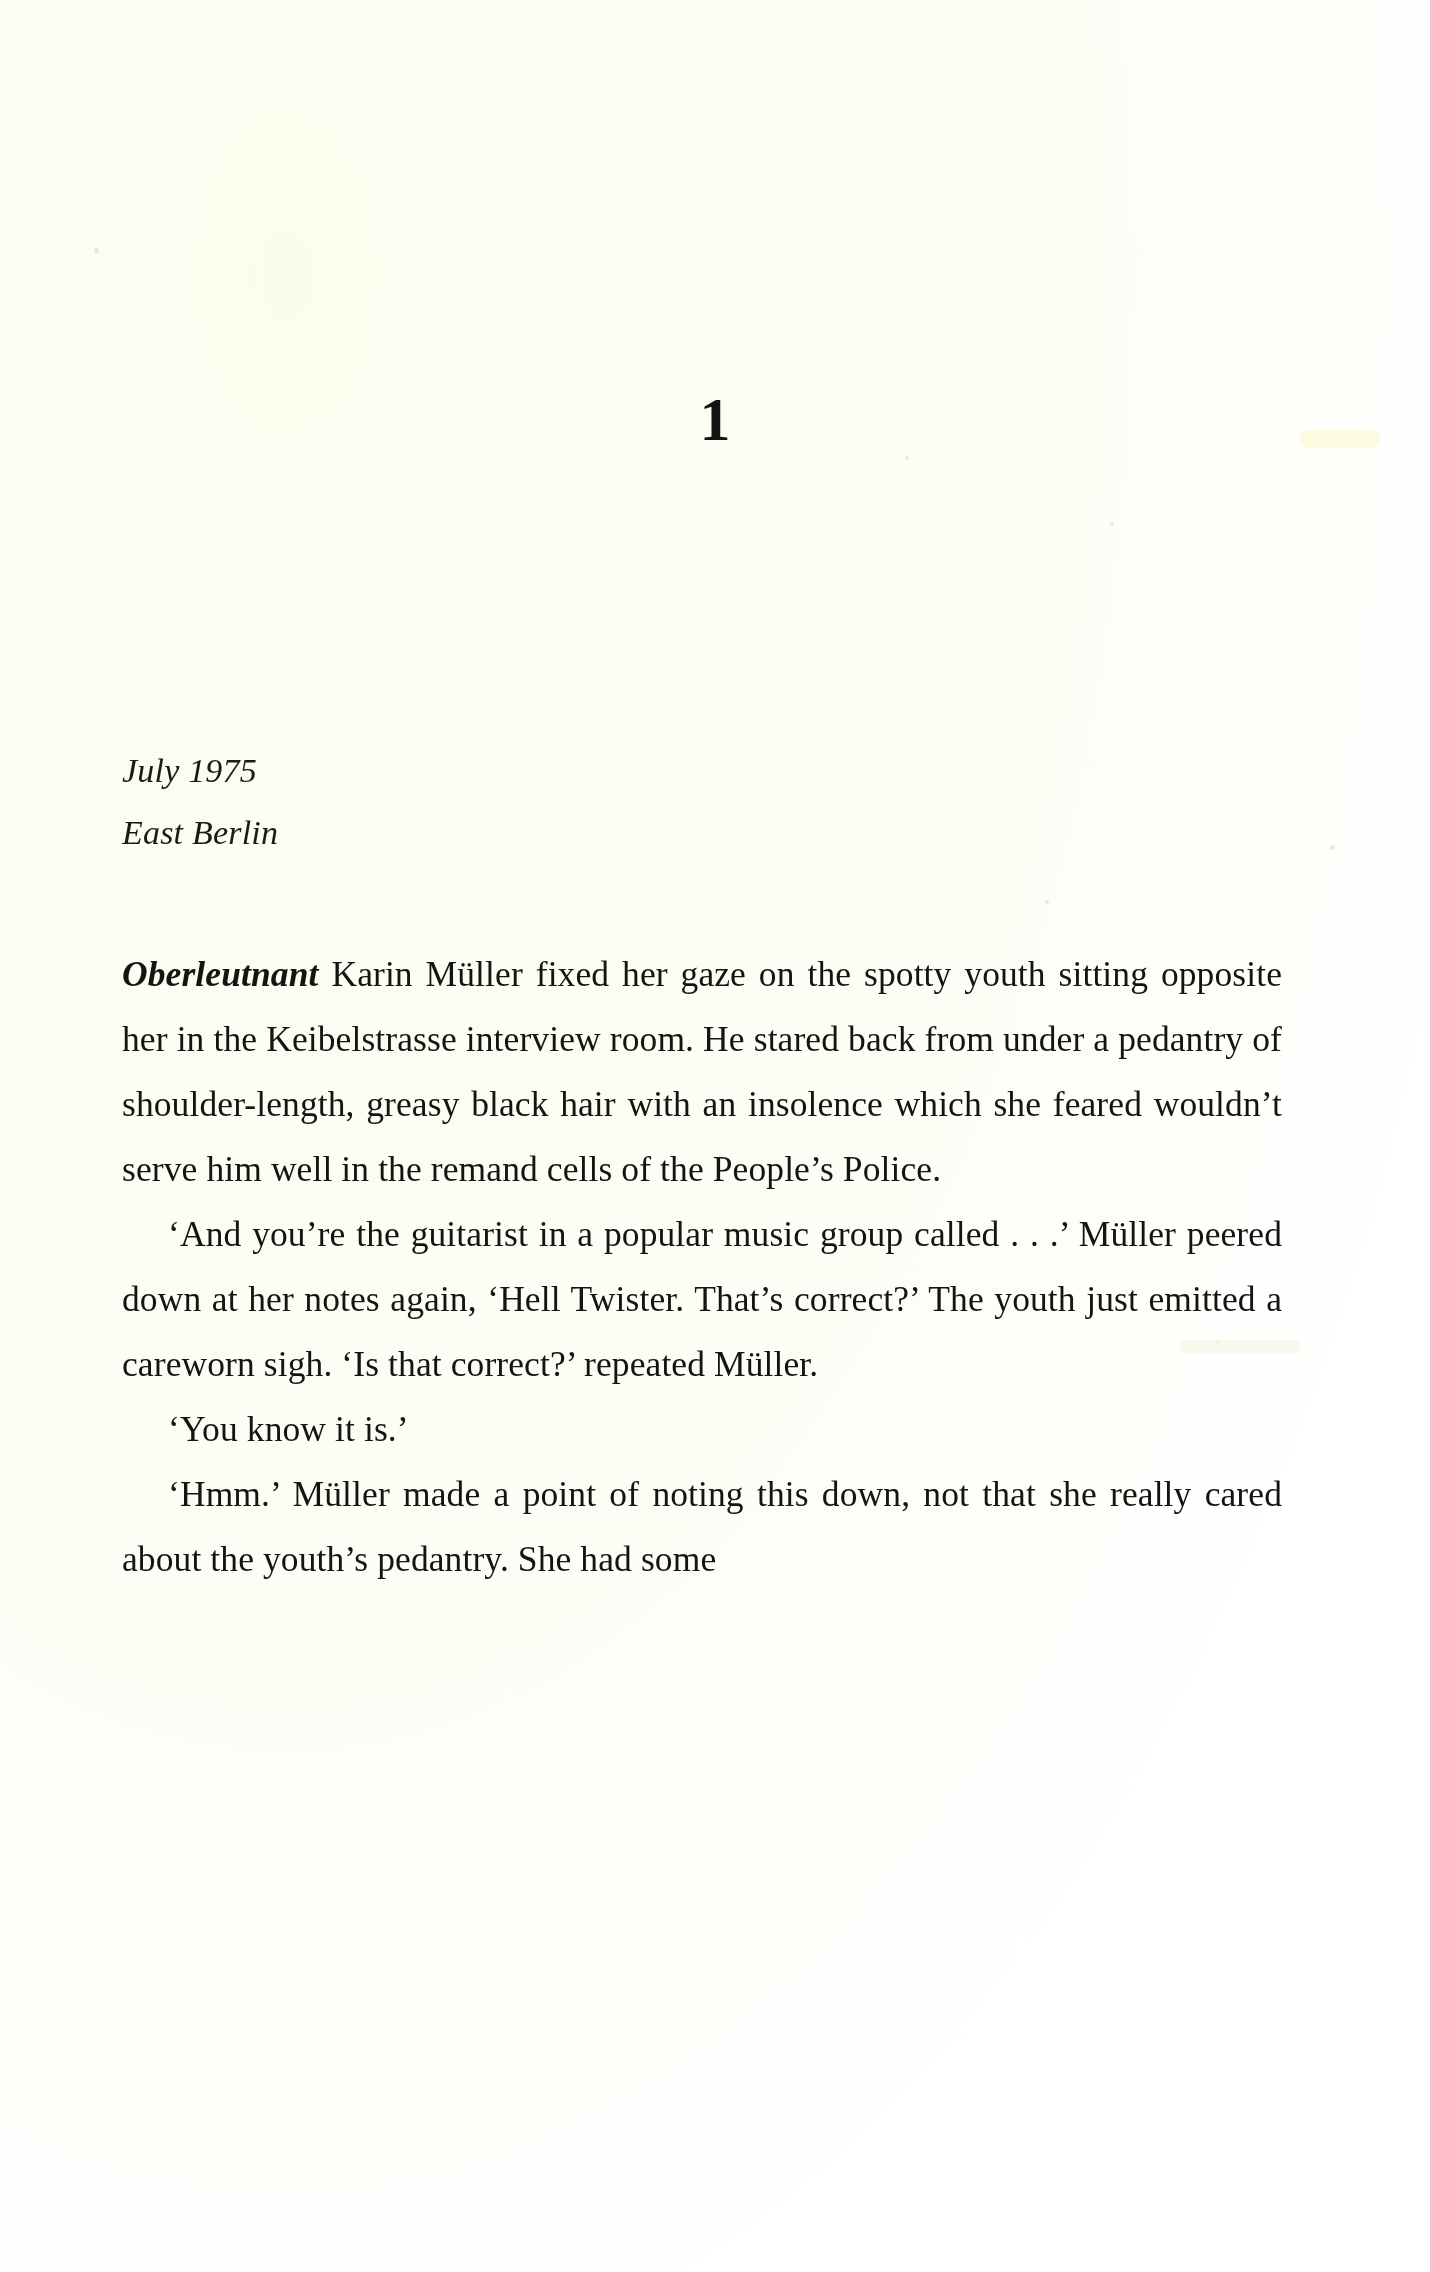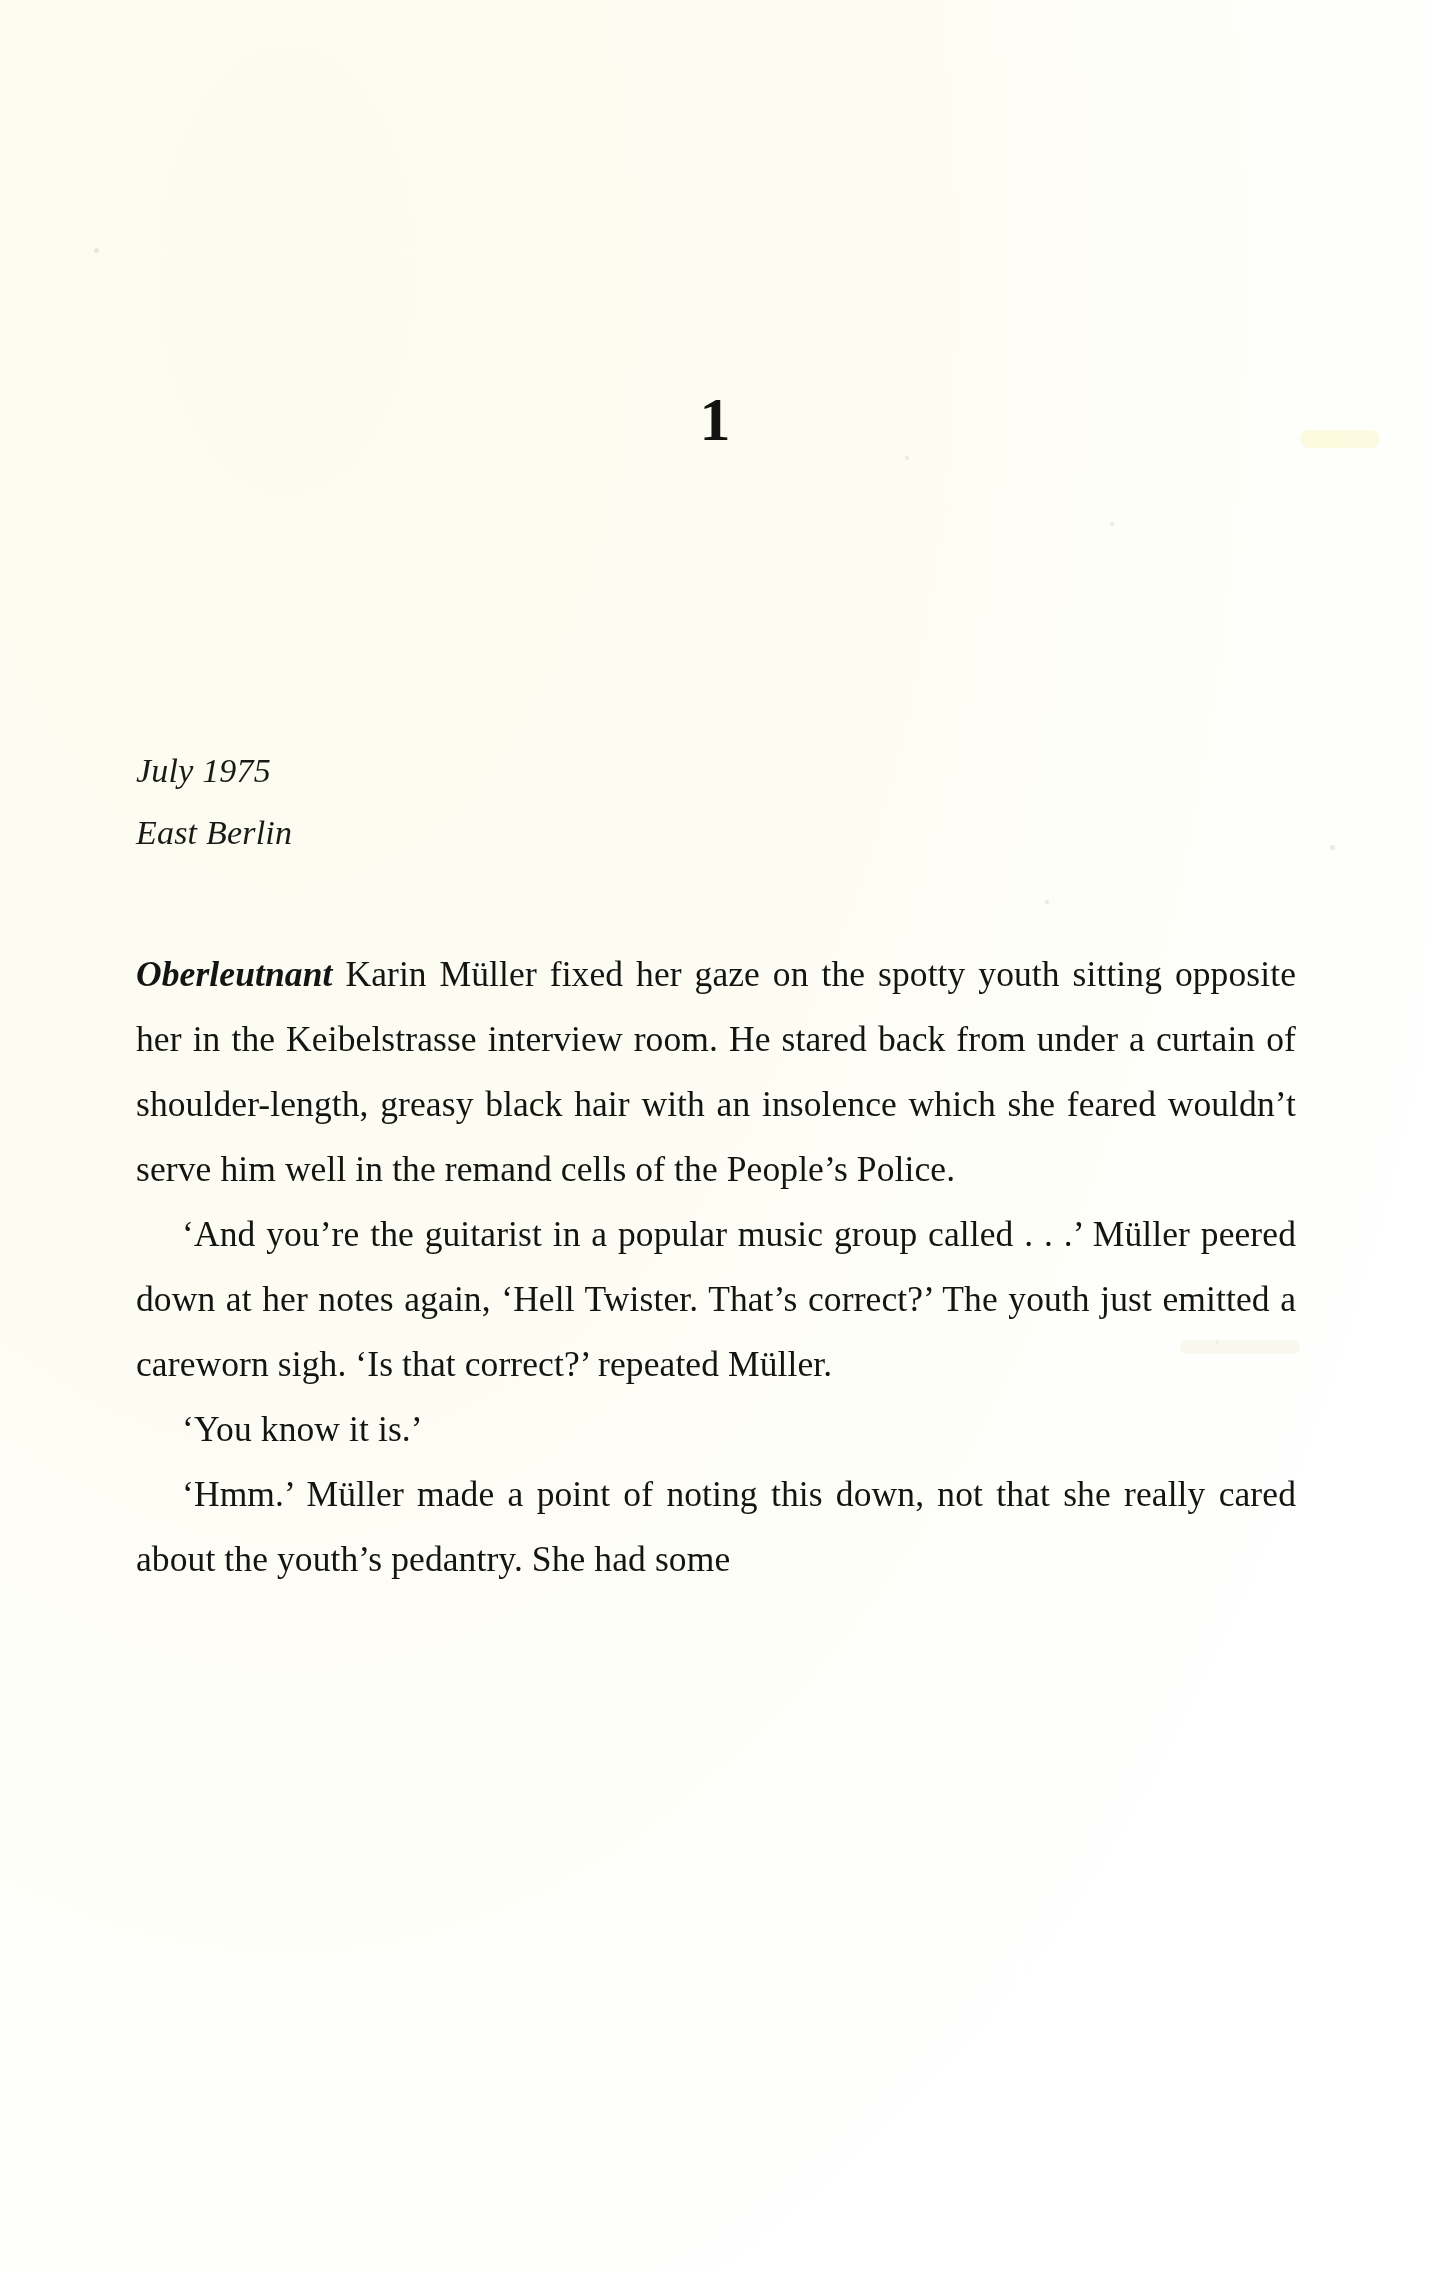--- a/index.html
+++ b/index.html
@@ -40,21 +40,21 @@
     text-align: center;
     font-family: "Liberation Serif", "DejaVu Serif", serif;
     font-weight: bold;
     font-size: 62px;
     line-height: 1;
     color: #121210;
   }
   .text-block {
     position: absolute;
     top: 740px;
-    left: 136px;
+    left: 122px;
     width: 1160px;
   }
   .place-date {
     font-style: italic;
     font-size: 34px;
     line-height: 62px;
     letter-spacing: 0.2px;
     color: #1a1a18;
   }
   .place-date div { white-space: nowrap; }
@@ -102,20 +102,20 @@
   <div class="chapter-number">1</div>
 
   <div class="text-block">
 
     <div class="place-date">
       <div>July 1975</div>
       <div>East Berlin</div>
     </div>
 
     <div class="body-copy">
-      <p id="para-0"><i>Oberleutnant</i><span> Karin Müller fixed her gaze on the spotty youth sitting opposite her in the Keibelstrasse interview room. He stared back from under a curtain of shoulder-length, greasy black hair with an insolence which she feared wouldn’t serve him well in the remand cells of the People’s Police.</span></p>
+      <p id="para-0"><i>Oberleutnant</i><span> Karin Müller fixed her gaze on the spotty youth sitting opposite her in the Keibelstrasse interview room. He stared back from under a pedantry of shoulder-length, greasy black hair with an insolence which she feared wouldn’t serve him well in the remand cells of the People’s Police.</span></p>
       <p id="para-4" class="indent"><span>‘And you’re the guitarist in a popular music group called . . .’ Müller peered down at her notes again, ‘Hell Twister. That’s correct?’ The youth just emitted a careworn sigh. ‘Is that correct?’ repeated Müller.</span></p>
       <p id="para-3" class="indent"><span>‘You know it is.’</span></p>
       <p id="para-6" class="indent"><span>‘Hmm.’ Müller made a point of noting this down, not that she really cared about the youth’s pedantry. She had some</span></p>
     </div>
 
   </div>
 </div>
 
 </body></html>

